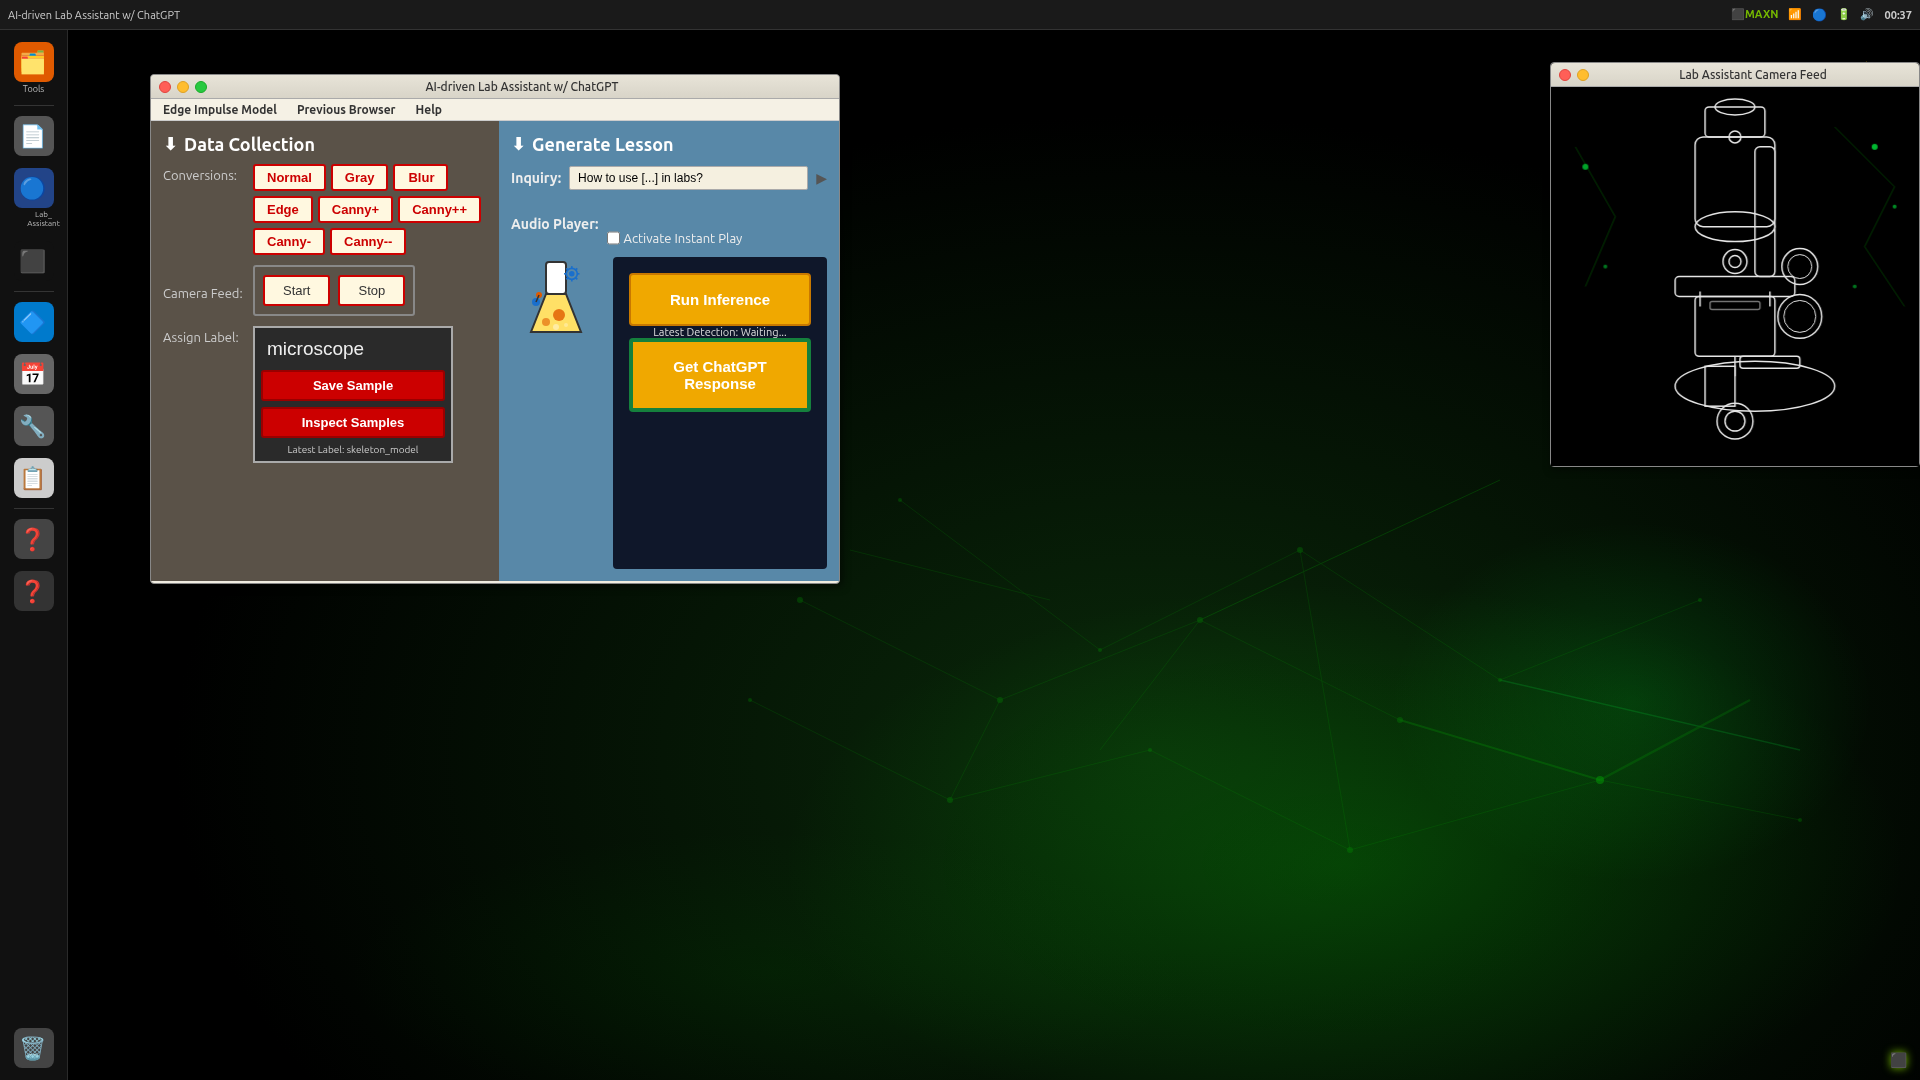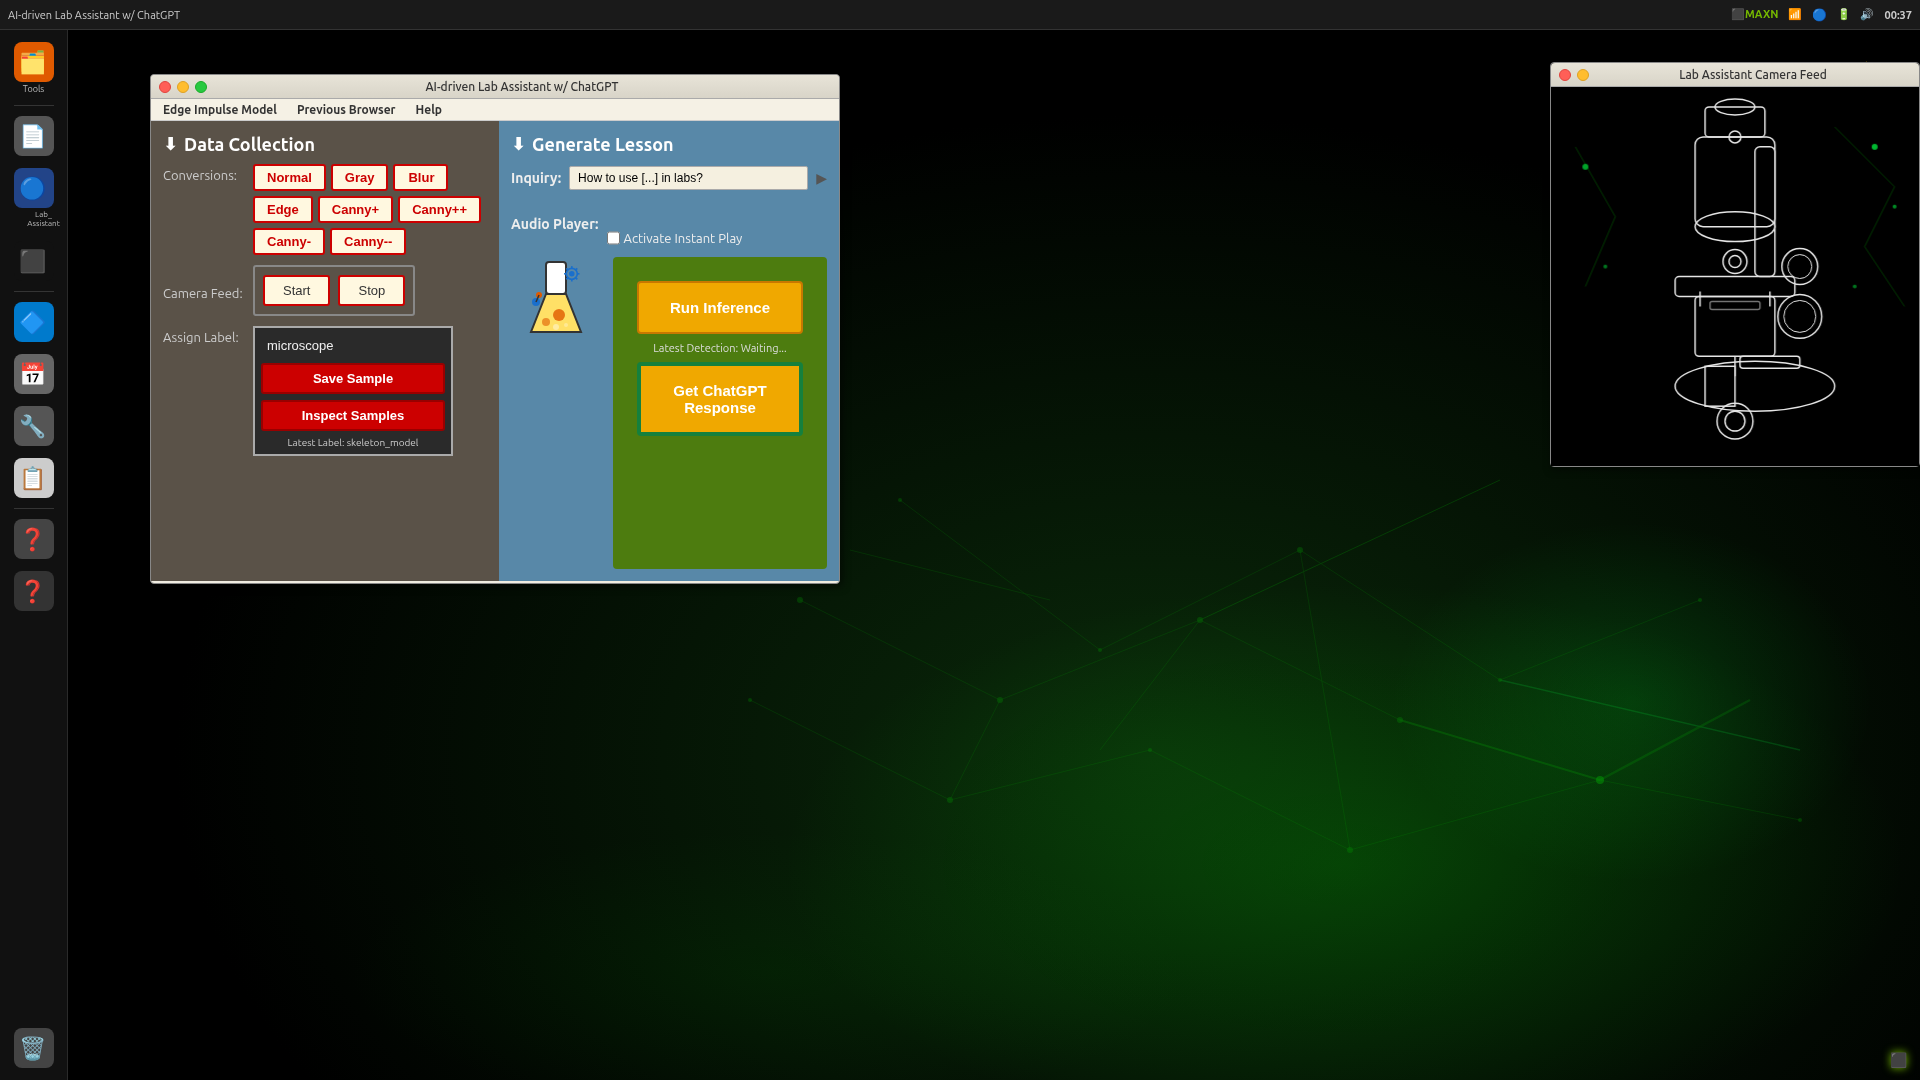--- a/index.html
+++ b/index.html
@@ -285,21 +285,21 @@
       width: 200px;
       padding: 6px;
       display: flex;
       flex-direction: column;
       gap: 6px;
     }
     .label-input {
       background: #2a2a2a;
       border: none;
       color: #eee;
-      font-size: 13px;
+      font-size: 19px;
       padding: 4px 6px;
       outline: none;
       width: 100%;
     }
     .save-sample-btn {
       background: #cc0000;
       color: #fff;
       border: 2px solid #990000;
       font-size: 13px;
       font-weight: bold;
@@ -391,24 +391,23 @@
       align-items: center;
       justify-content: center;
       flex-shrink: 0;
     }
 
     
     .inference-btns {
       flex: 1;
       display: flex;
       flex-direction: column;
-      gap: 8px;
-      background: #4d7c0f;
+      background: #0f172a;
       border-radius: 4px;
-      padding: 24px;
+      padding: 16px;
     }
     .run-inference-btn {
       background: #f0a800;
       border: 2px solid #c87800;
       color: #fff;
       font-size: 15px;
       font-weight: bold;
       padding: 16px;
       border-radius: 4px;
       cursor: pointer;

